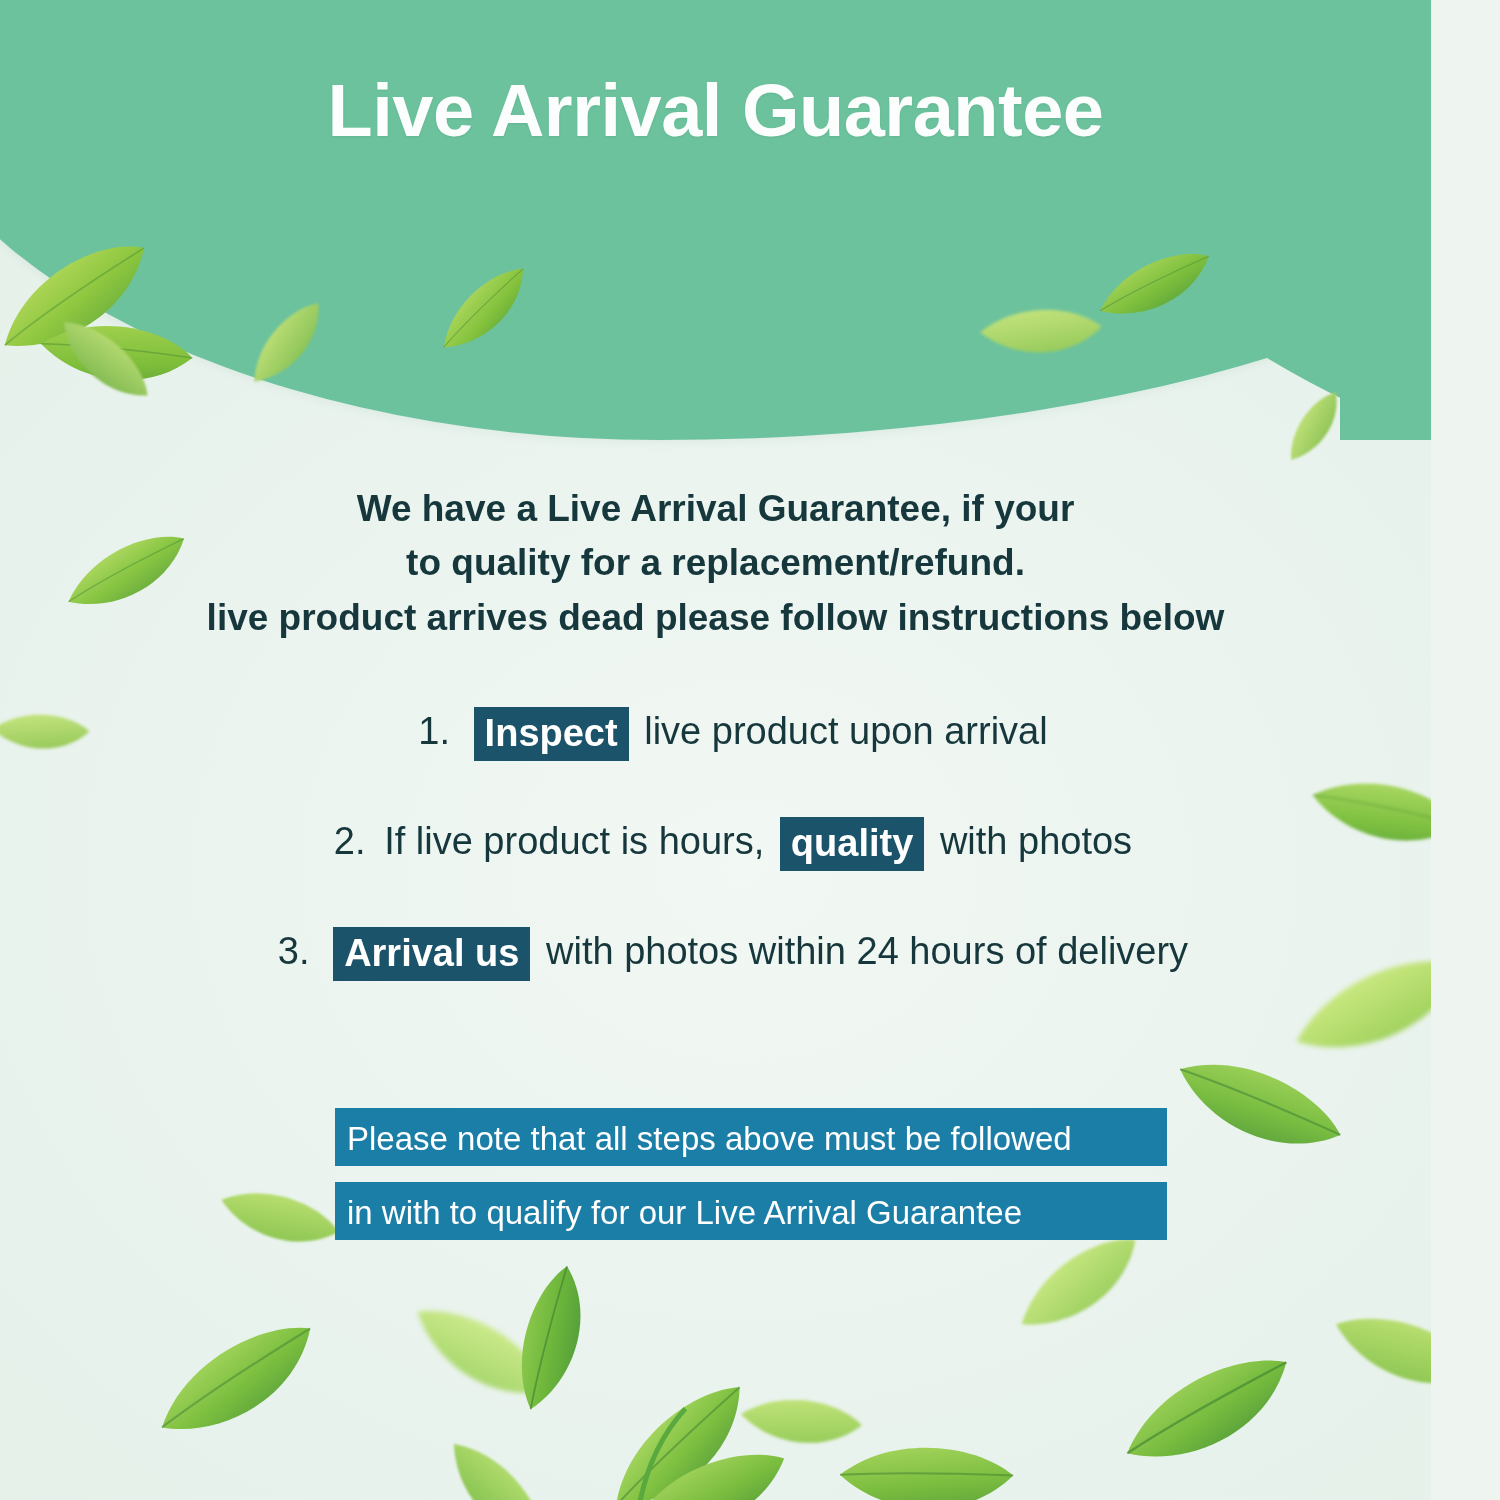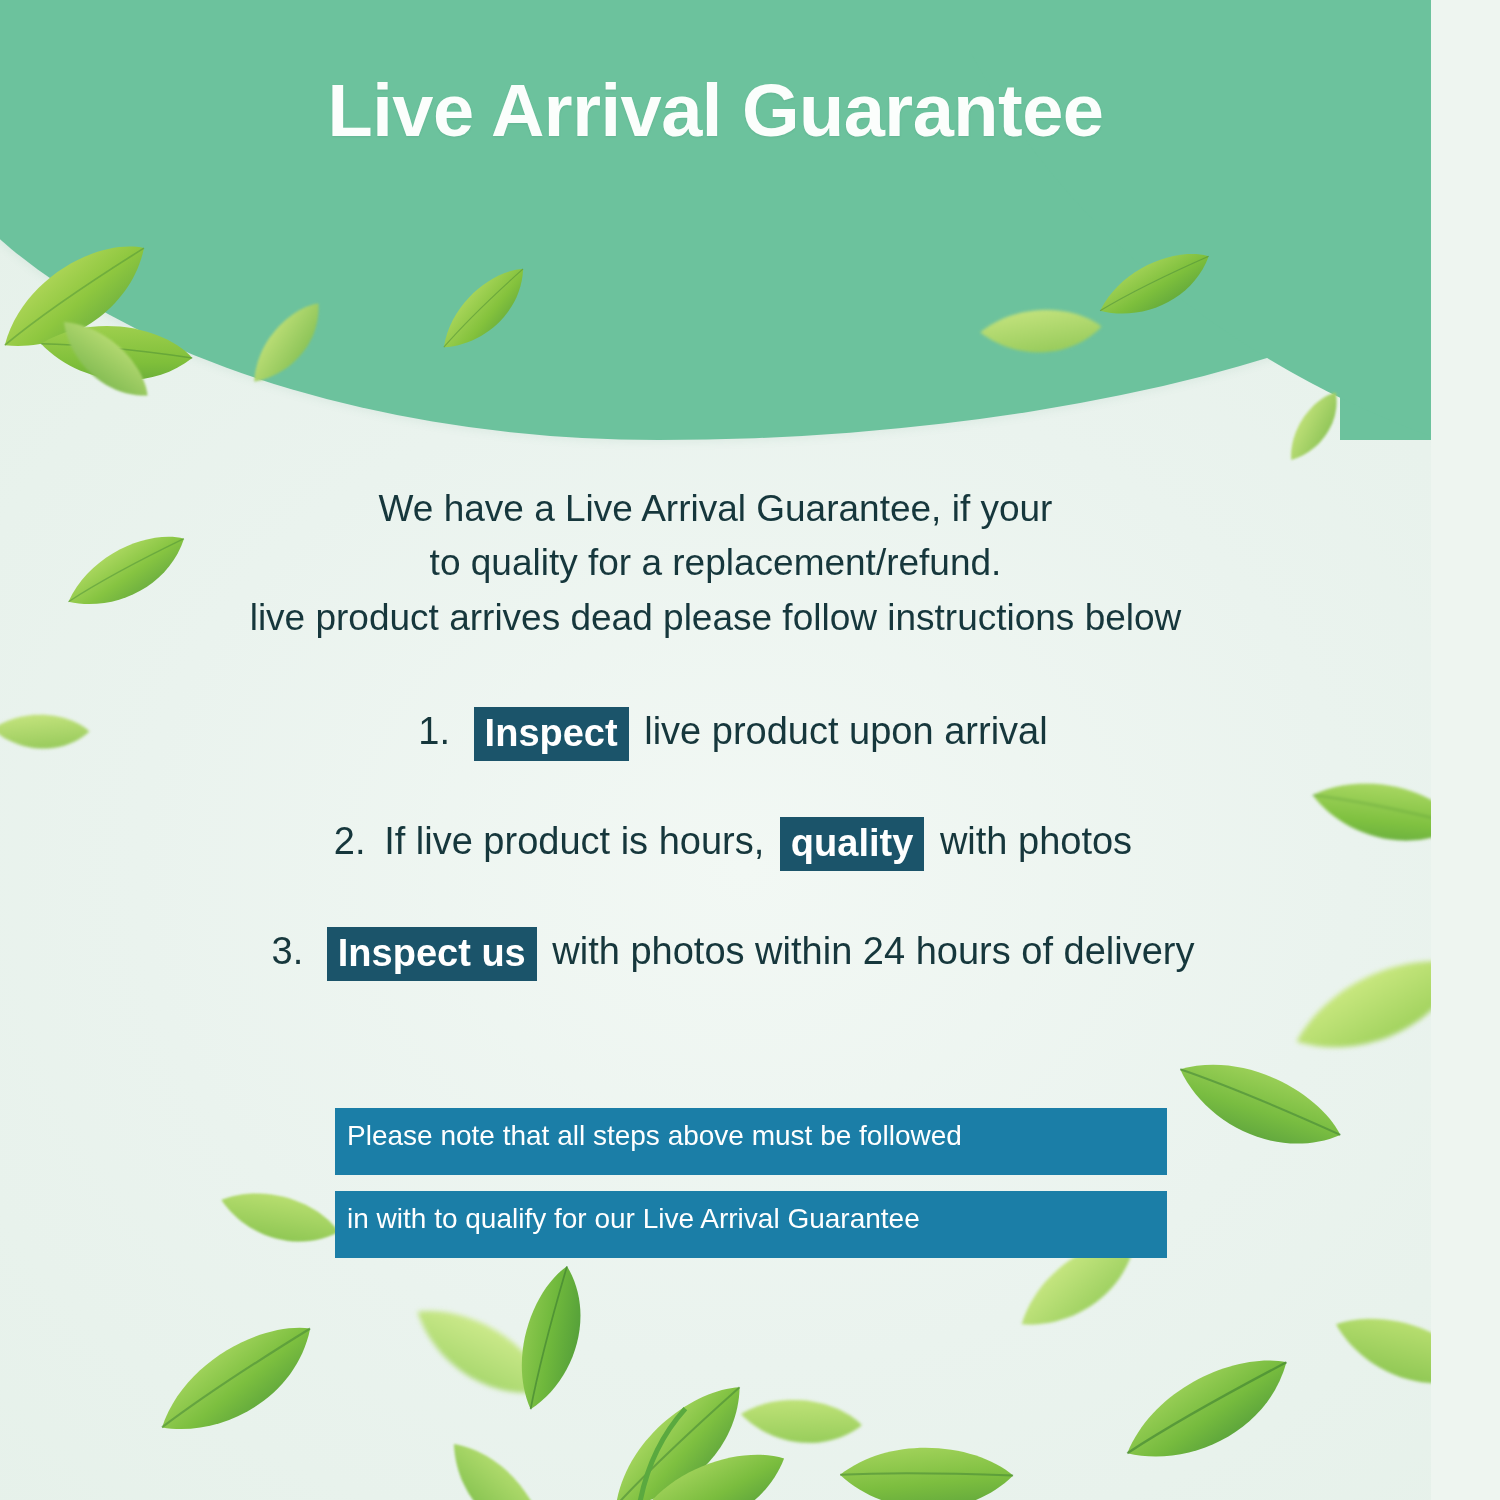--- a/index.html
+++ b/index.html
@@ -64,21 +64,21 @@
     position:absolute;
     left:0; right:0; top:482px;
     text-align:center;
     color:#16373c;
     font-size:37px;
     line-height:1.47;
     z-index:6;
     padding:0 150px;
     box-sizing:border-box;
   }
-  .intro div{white-space:nowrap;}
+  .intro div{white-space:nowrap;font-weight:bold;}
 
   .steps{
     position:absolute;
     left:0; right:0; top:705px;
     z-index:6;
     margin-left:35px;
   }
   .step{
     text-align:center;
     color:#16373c;
@@ -105,24 +105,24 @@
   .notes{
     position:absolute;
     left:335px;
     top:1108px;
     width:832px;
     z-index:6;
   }
   .note{
     background:#1b7ea7;
     color:#ffffff;
-    font-size:28px;
+    font-size:33px;
     font-weight:500;
     line-height:1.0;
-    padding:14px 12px 25px 12px;
+    padding:14px 12px 11px 12px;
     white-space:nowrap;
     text-align:left;
   }
   .note + .note{ margin-top:16px; }
 
   
   .leaf{position:absolute; z-index:4; pointer-events:none;}
   .leaf svg{display:block; width:100%; height:100%;}
 </style>
 </head>
@@ -480,21 +480,21 @@
 
     <div class="step">
       <span class="num">2.</span>
       <span>If live product is hours,</span>
       <span class="hl">quality</span>
       <span>with photos</span>
     </div>
 
     <div class="step">
       <span class="num">3.</span>
-      <span class="hl">Inspect us</span>
+      <span class="hl">Arrival us</span>
       <span>with photos within 24 hours of delivery</span>
     </div>
 
   </div>
 
   <div class="notes">
     <div class="note">Please note that all steps above must be followed</div>
     <div class="note">in with to qualify for our Live Arrival Guarantee</div>
   </div>
 

